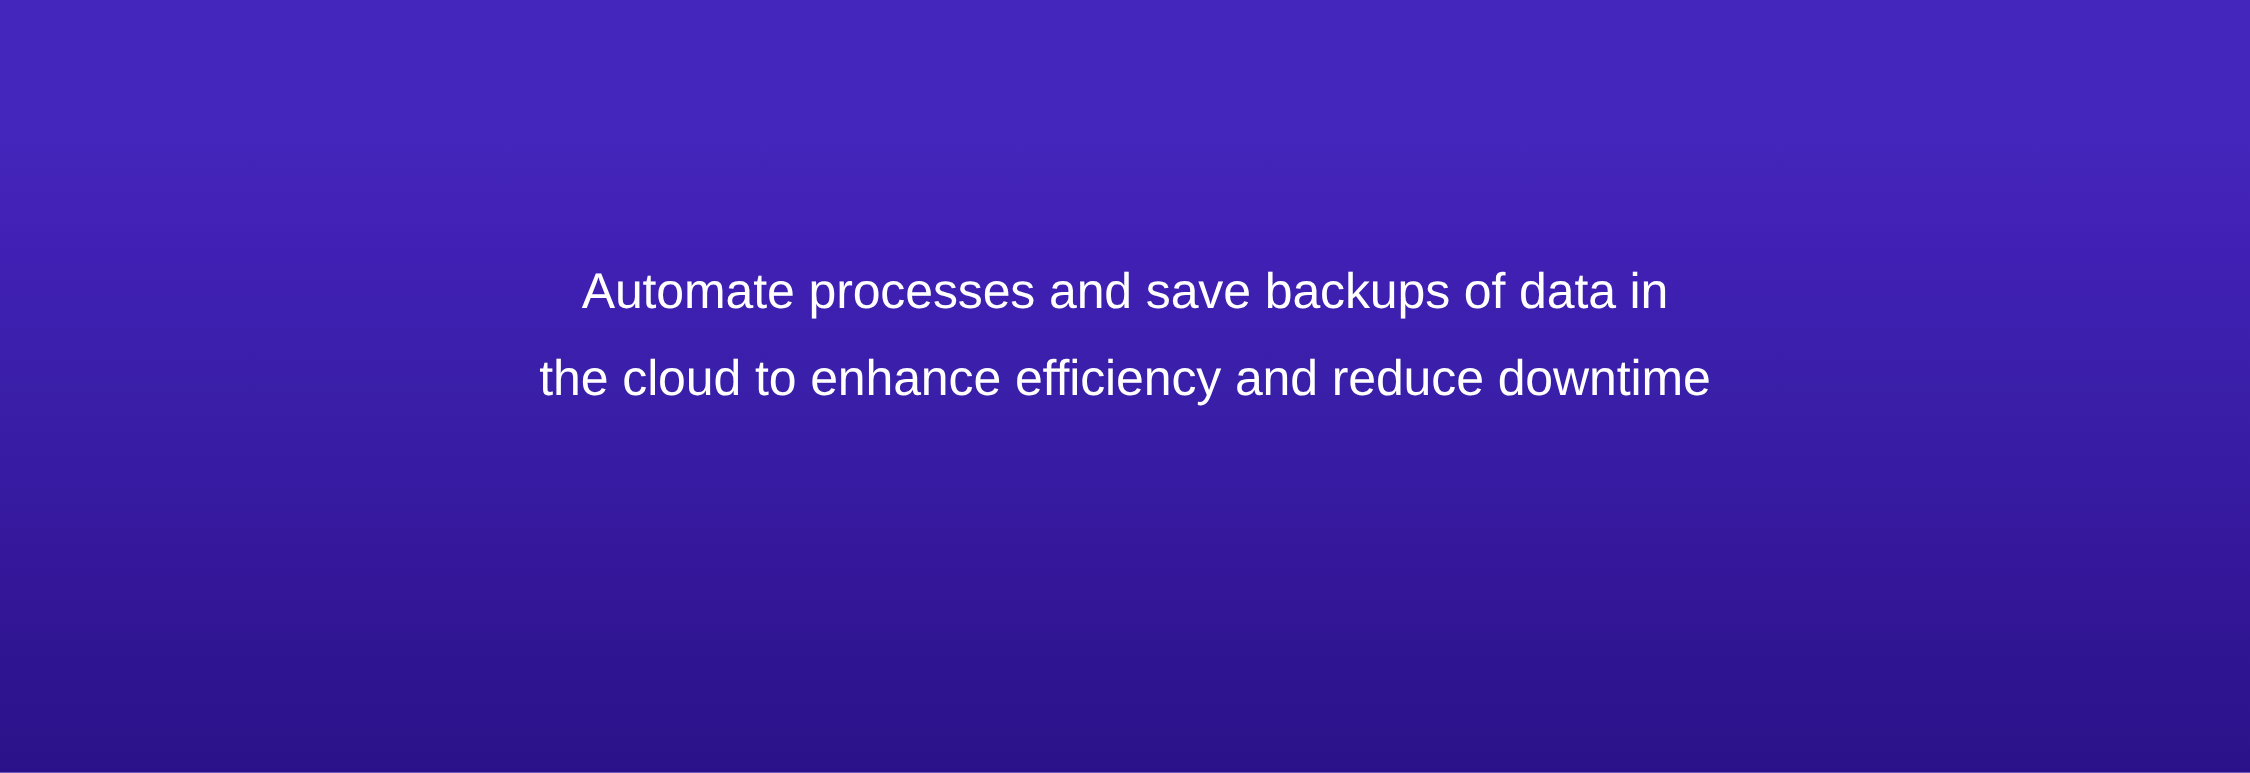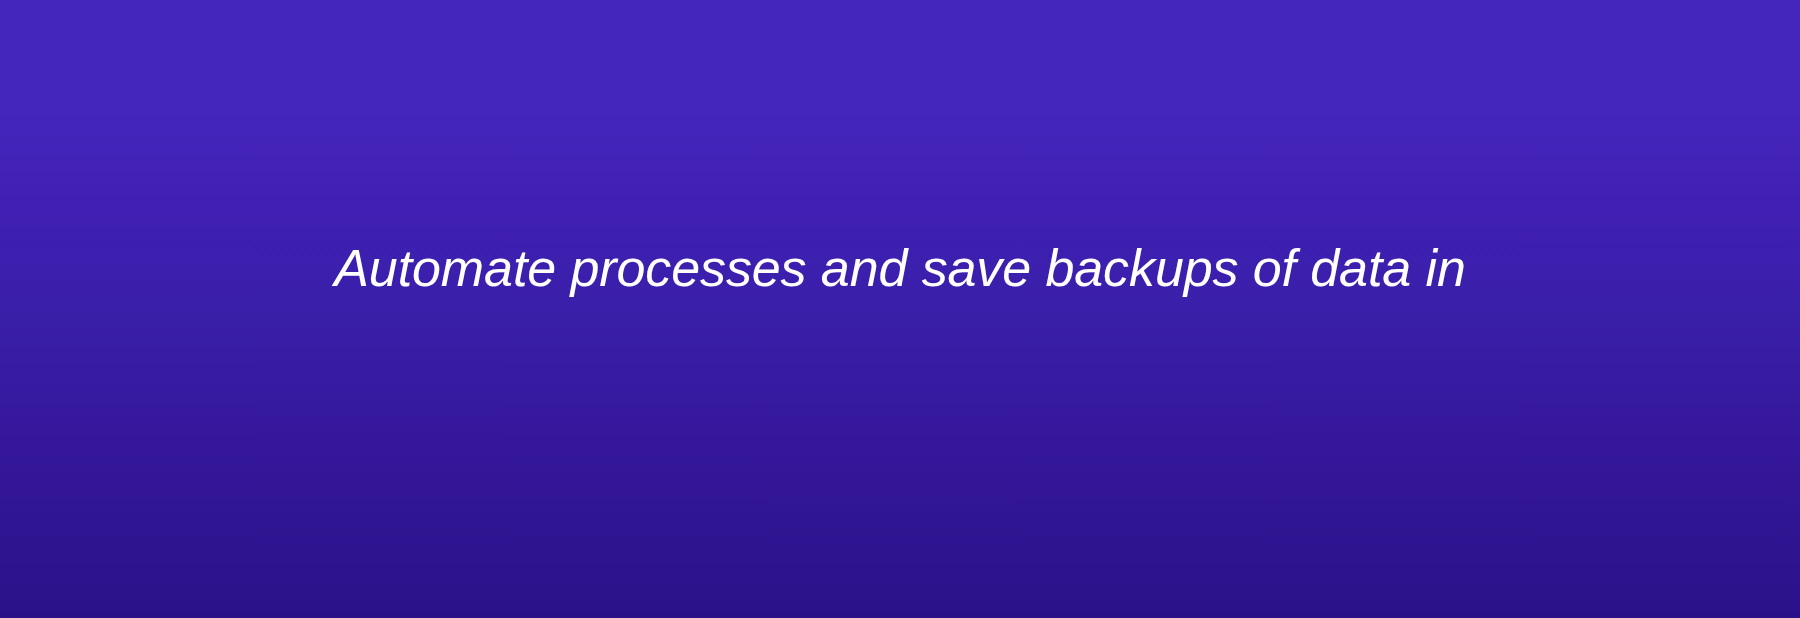--- a/index.html
+++ b/index.html
@@ -44,37 +44,37 @@
     box-sizing: border-box;
     text-align: center;
     
     transform: translateY(-41px);
   }
 
   .hero-headline {
     margin: 0;
     color: #ffffff;
     font-family: "Liberation Sans", sans-serif;
-    font-size: 52px;
+    font-size: 40px;
     font-weight: 400;
     line-height: 70px;
     letter-spacing: -0.1px;
     white-space: normal;
-    font-style: italic;
   }
 
   .hero-headline .headline-line {
     display: block;
   }
 </style>
 </head>
 <body>
 
 <div class="hero-banner">
 
   <div class="hero-copy">
 
     <h1 class="hero-headline">
       <span class="headline-line">Automate processes and save backups of data in</span>
+      <span class="headline-line">the cloud to enhance efficiency and reduce downtime</span>
     </h1>
 
   </div>
 </div>
 
 </body></html>

